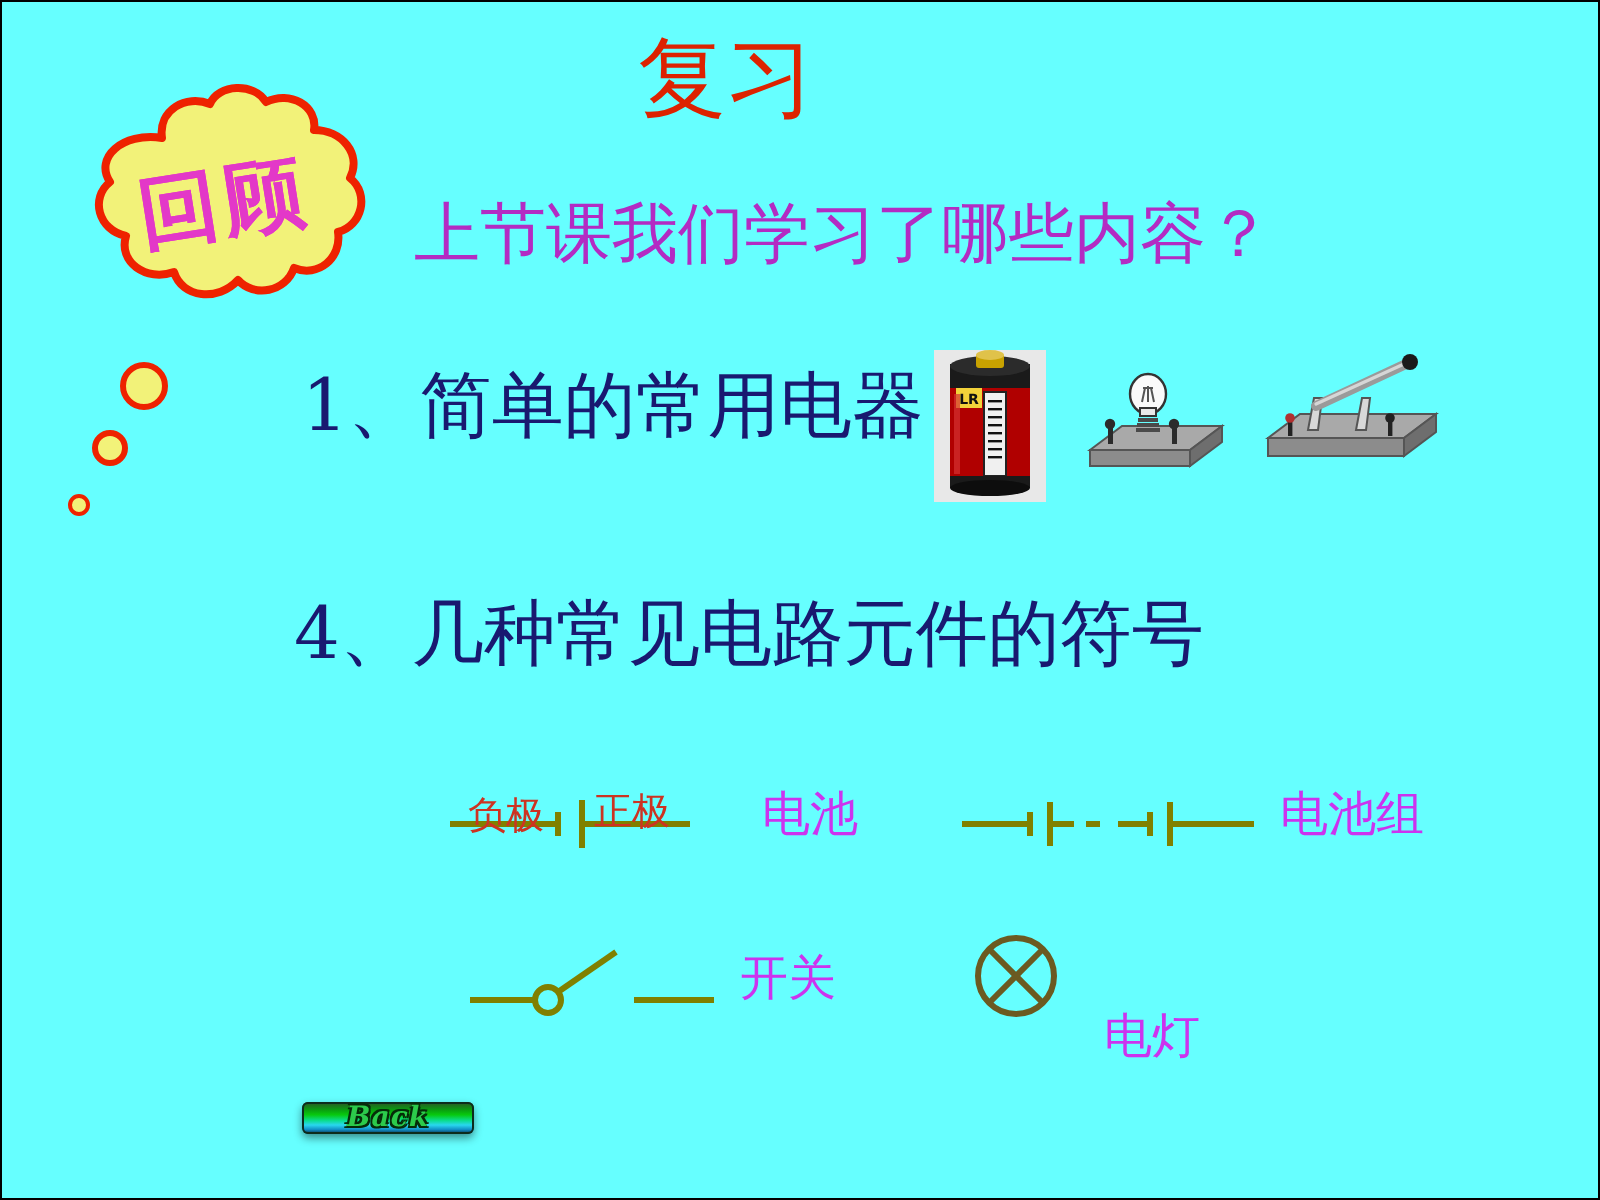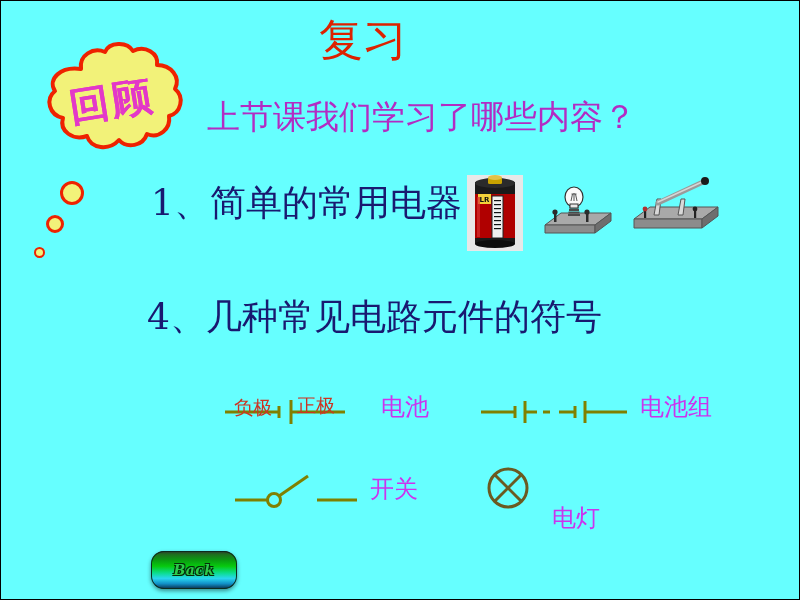--- a/index.html
+++ b/index.html
@@ -124,22 +124,22 @@
   #cap-batterypack  { left: 639px; top: 390px; }
   #sym-switch       { left: 232px; top: 472px; }
   #cap-switch       { left: 369px; top: 472px; }
   #sym-lamp         { left: 484px; top: 464px; }
   #cap-lamp         { left: 551px; top: 472px; margin-top: 29px; }
 
   
   .nav-button {
     position: absolute;
     width: 86px;
-    height: 38px;
-    border-radius: 13px;
+    height: 16px;
+    border-radius: 3px;
     background:
       linear-gradient(to bottom,
         #2e2e2e 0%, #1f6b20 8%,
         #0a9c10 24%, #07c90e 40%,
         #0bdd8e 58%, #29d7ef 72%,
         #1190c7 86%, #0a2a46 100%);
     box-shadow: 0 2px 4px rgba(0,0,0,0.45), inset 0 0 0 1px #0d2b1c;
     display: flex;
     align-items: center;
     justify-content: center;

